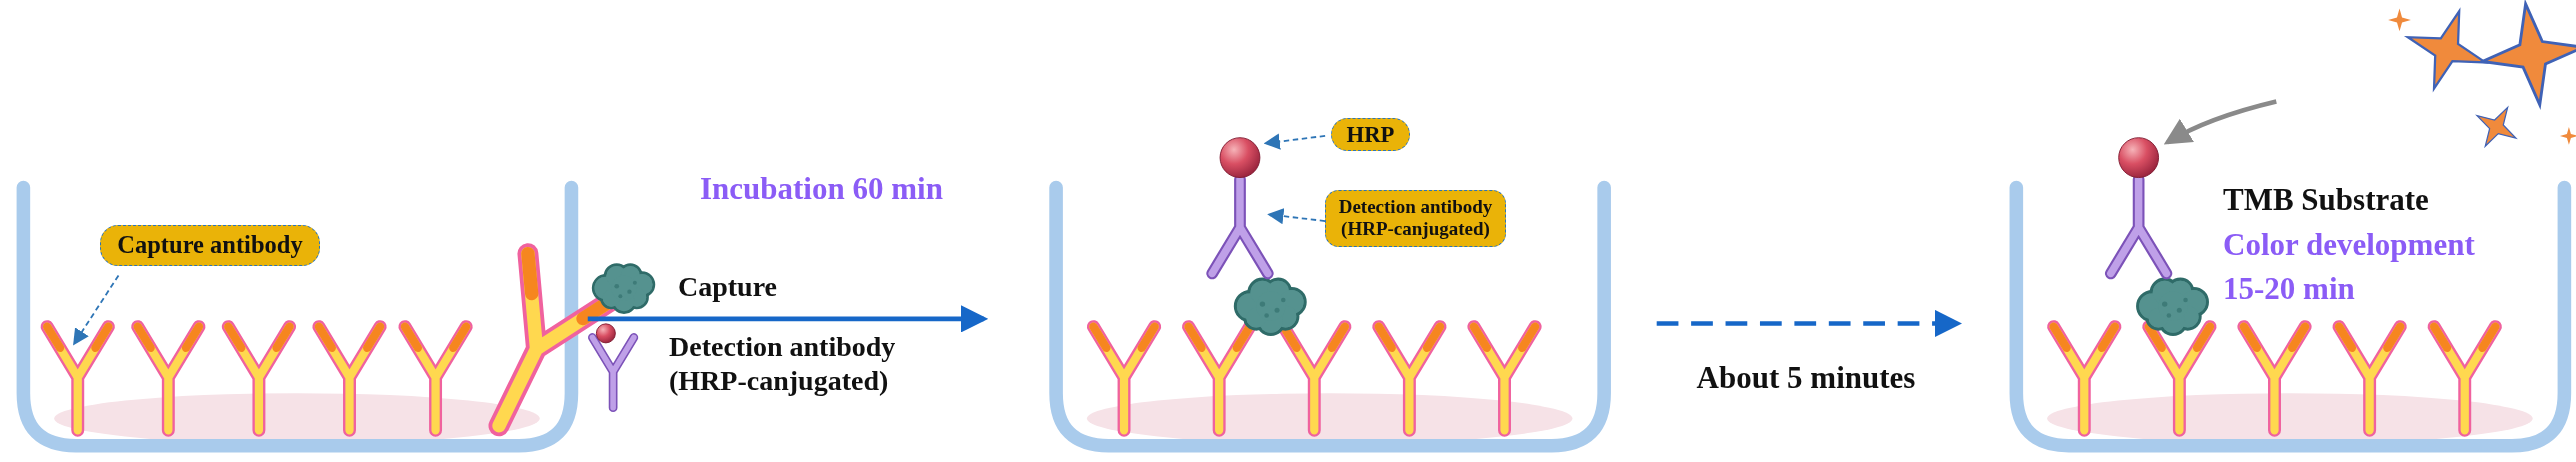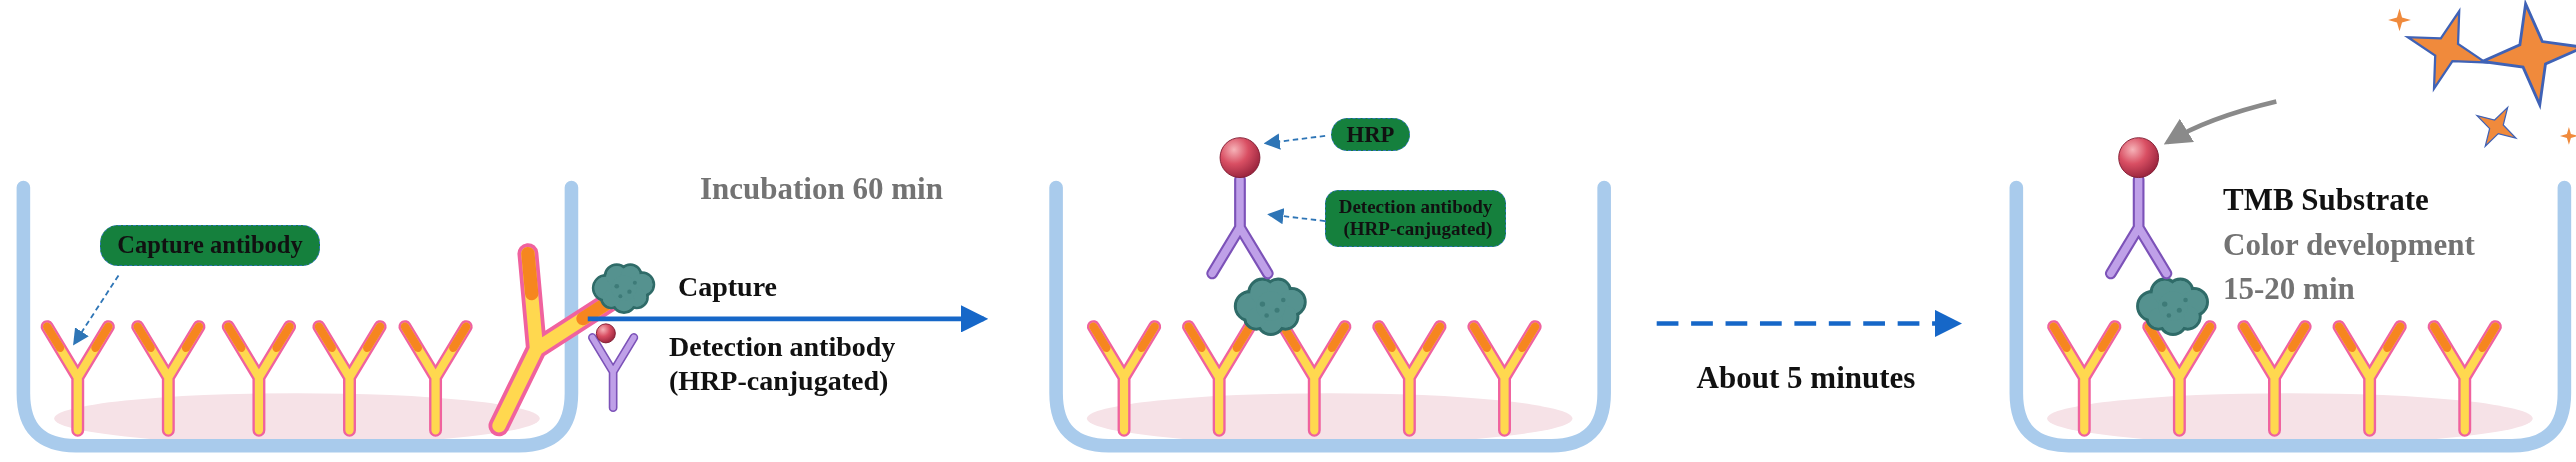--- a/index.html
+++ b/index.html
@@ -17,31 +17,31 @@
     position:absolute;
     white-space:nowrap;
     font-weight:bold;
     line-height:1.1;
   }
   .t34 { font-size:31px; }
   .t31 { font-size:28px; }
   .t27 { font-size:24.5px; }
   .t25 { font-size:22.7px; }
   .t21 { font-size:19px; }
-  .blue  { color:#737373; }
+  .blue  { color:#8b5cf6; }
   .black { color:#111111; }
   .center { transform:translateX(-50%); }
   .dashed-box {
     position:absolute;
     border:1.8px dashed #2E75B6;
     border-radius:18px;
-    background:#15803d;
+    background:#eab308;
     color:#111111;
     font-weight:bold;
-    text-align:right;
+    text-align:center;
     white-space:nowrap;
   }
   .box-pad-lg { padding:5.4px 16.3px; }
   .box-pad-md { padding:2.7px 14.5px; }
   .box-pad-sm { padding:5.4px 12.7px; border-radius:13.6px; }
 </style>
 </head>
 <body>
 
 <div class="canvas">

